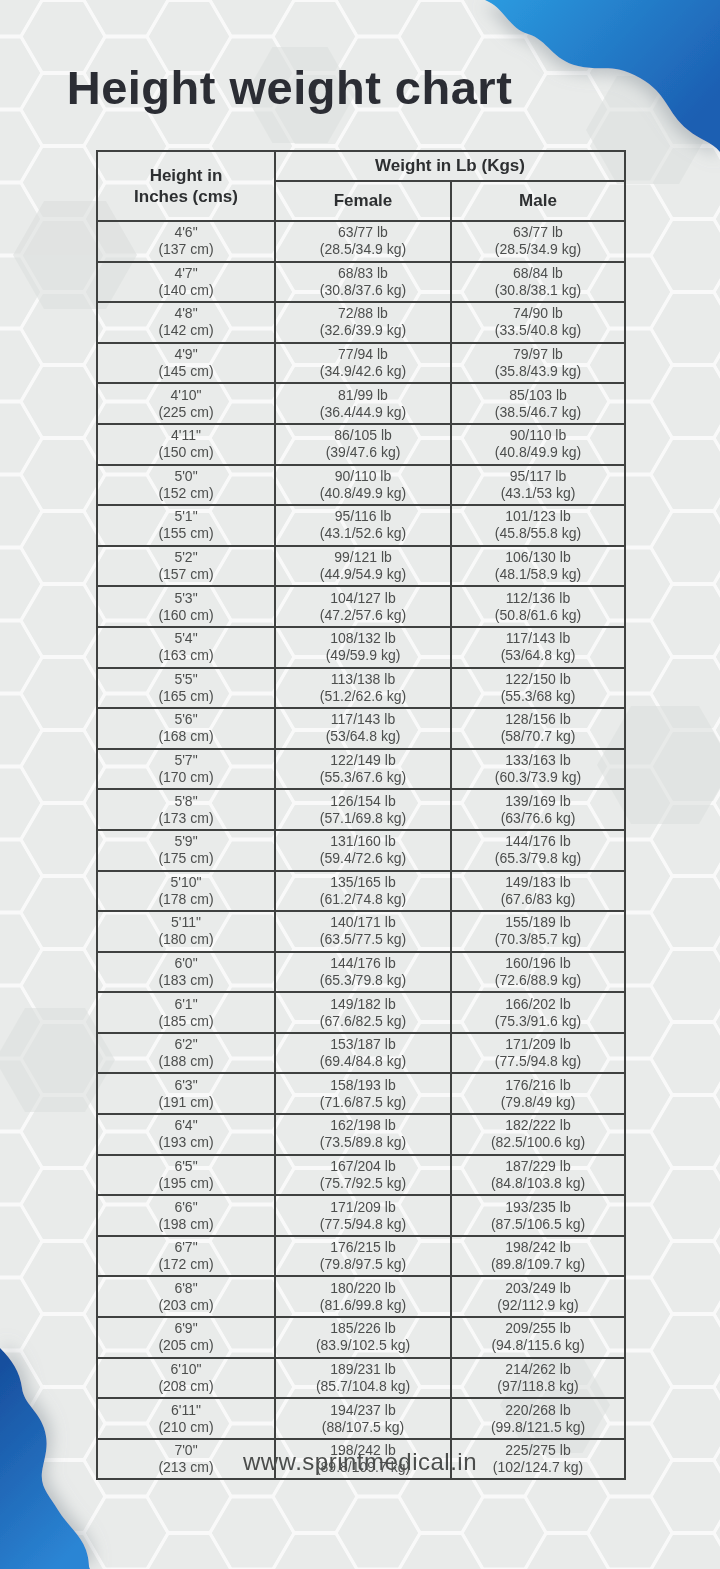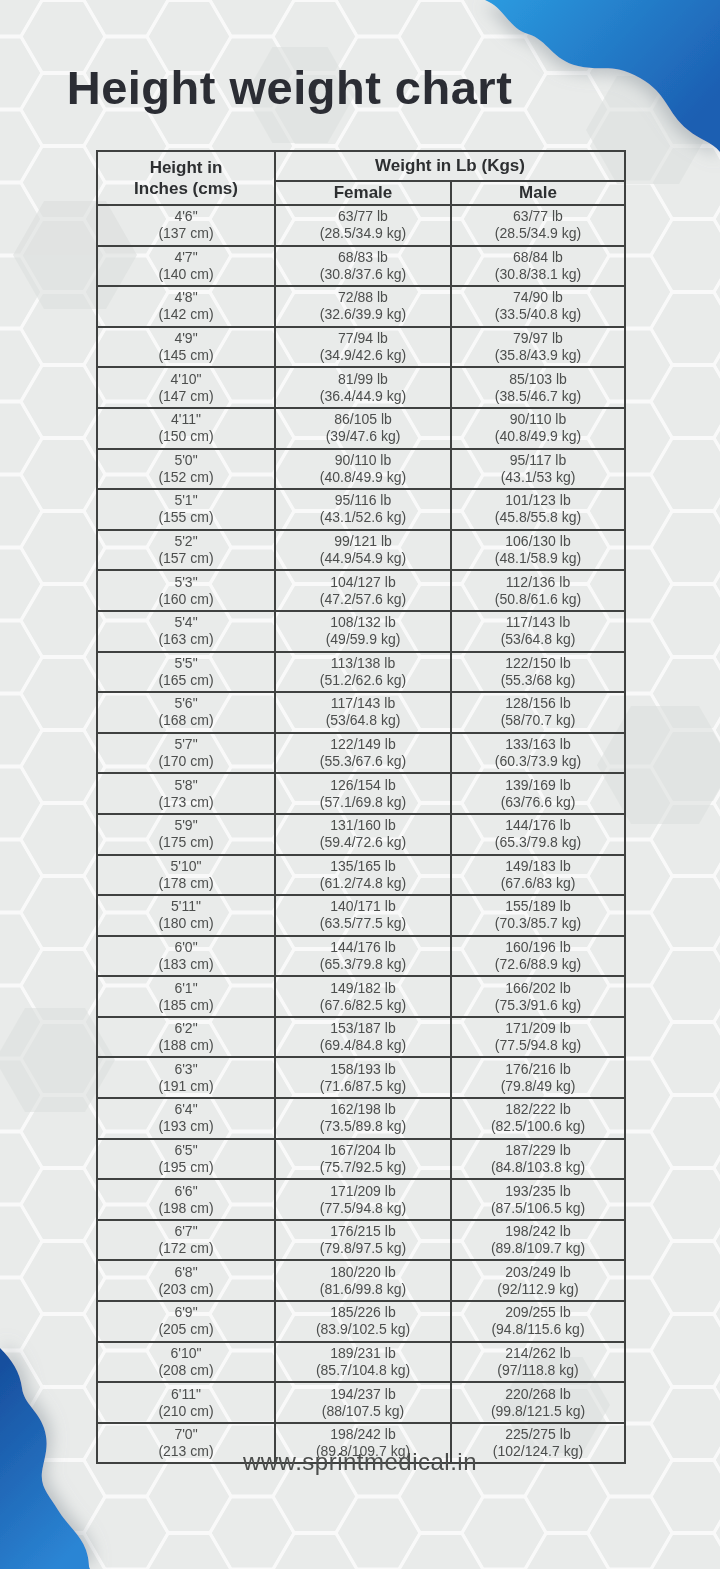--- a/index.html
+++ b/index.html
@@ -17,21 +17,21 @@
   .hw-table{
     position:absolute;left:96px;top:150px;width:528px;z-index:2;
     border-collapse:collapse;table-layout:fixed;
     font-family:"Liberation Sans",sans-serif;
   }
   .hw-table th,.hw-table td{
     border:2px solid #3f4140;text-align:center;vertical-align:middle;padding:0;
   }
   .hw-table th{font-size:17px;font-weight:bold;color:#2d2f31;line-height:1.25;}
   tr.group-row{height:30px;}
-  tr.sub-row{height:24px;}
+  tr.sub-row{height:40px;}
   th.h-col{padding:0 26px;}
   tbody tr{height:40.6px;}
   td .l1,td .l2{font-size:14px;line-height:17px;color:#4c4e4d;}
   .footer{
     position:absolute;top:1448px;left:0;width:720px;z-index:2;
     text-align:center;font-size:24px;color:#4b4d4c;letter-spacing:0.5px;
   }
 </style>
 </head>
 <body>
@@ -154,21 +154,21 @@
     </td>
     <td>
       <div class="l1">79/97 lb</div>
       <div class="l2">(35.8/43.9 kg)</div>
     </td>
   </tr>
 
   <tr>
     <td>
       <div class="l1">4'10"</div>
-      <div class="l2">(147 cm)</div>
+      <div class="l2">(225 cm)</div>
     </td>
     <td>
       <div class="l1">81/99 lb</div>
       <div class="l2">(36.4/44.9 kg)</div>
     </td>
     <td>
       <div class="l1">85/103 lb</div>
       <div class="l2">(38.5/46.7 kg)</div>
     </td>
   </tr>

